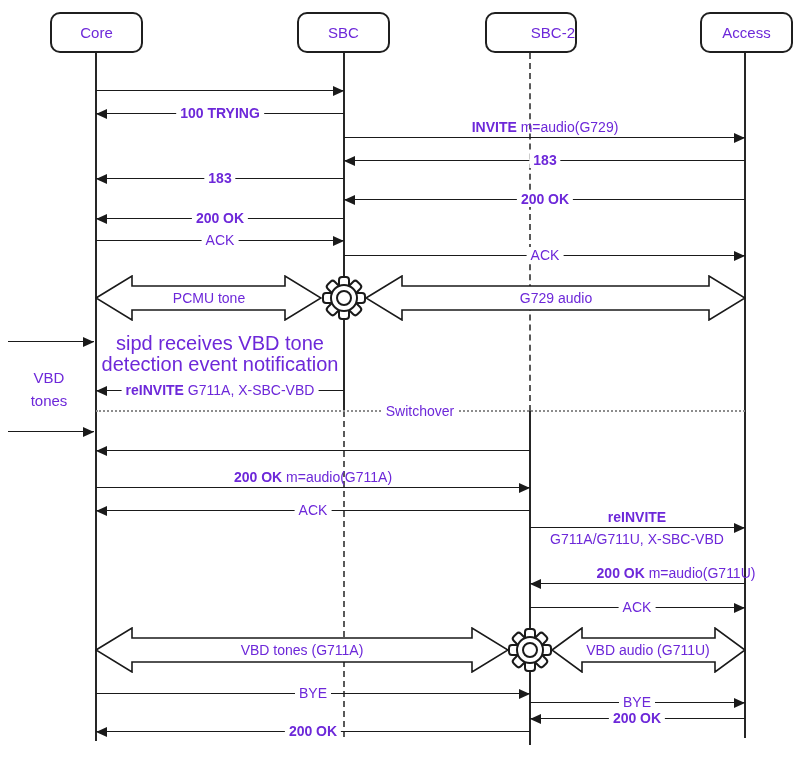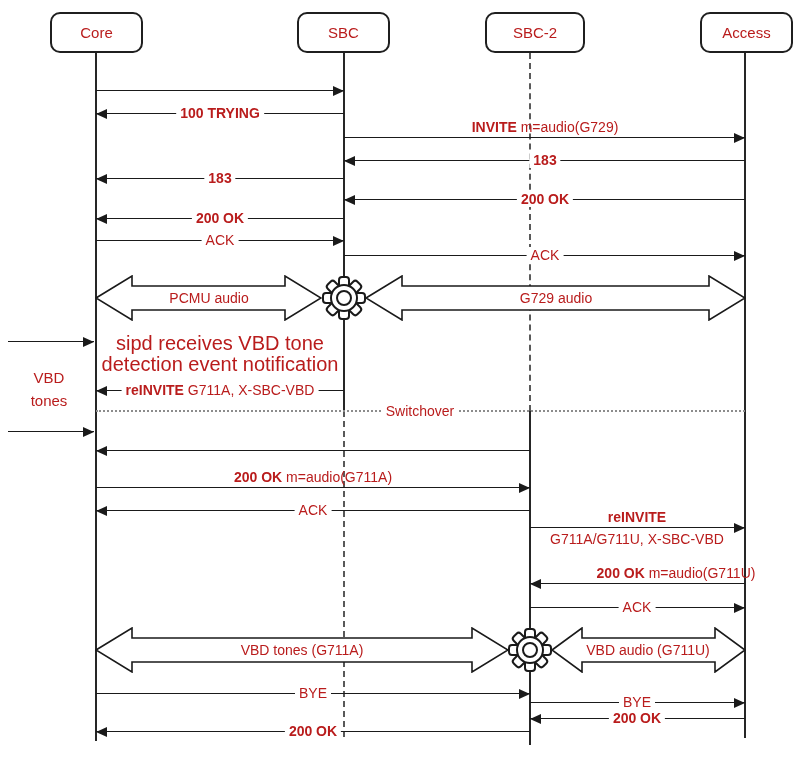--- a/index.html
+++ b/index.html
@@ -1,17 +1,17 @@
 <!DOCTYPE html>
 <html><head>
 <meta charset="utf-8">
 <style>
   html,body{margin:0;padding:0;background:#fff;}
   .stage{position:relative;width:803px;height:761px;background:#fff;overflow:hidden;
-         font-family:"Liberation Sans",sans-serif;color:#b91c1c;}
+         font-family:"Liberation Sans",sans-serif;color:#6d28d9;}
   .actor{position:absolute;top:12px;height:41px;box-sizing:border-box;border:2px solid #1f1f1f;
          border-radius:10px;background:#fff;display:flex;align-items:center;justify-content:center;
          font-size:15px;z-index:6;}
   .life{position:absolute;width:0;z-index:0;}
   .life.solid{border-left:2px solid #262626;}
   .life.dash{border-left:2px dashed #595959;}
   .mline{position:absolute;height:0;border-top:1.5px solid #1a1a1a;z-index:1;}
   .arr{position:absolute;width:0;height:0;border-top:5px solid transparent;
        border-bottom:5px solid transparent;margin-top:-4px;z-index:2;}
   .arr.r{border-left:11px solid #1a1a1a;}
@@ -41,21 +41,21 @@
   <div class="life dash" style="left:529px;top:53px;height:358px;"></div>
   <div class="life solid" style="left:529px;top:411px;height:334px;"></div>
   <div class="life solid" style="left:744px;top:53px;height:685px;"></div>
 
   <div class="actor" style="left:50px;width:93px;">
       <span>Core</span>
     </div>
   <div class="actor" style="left:297px;width:93px;">
       <span>SBC</span>
     </div>
-  <div class="actor" style="left:485px;width:100px;">
+  <div class="actor" style="left:485px;width:92px;justify-content:flex-end;">
       <span>SBC-2</span>
     </div>
   <div class="actor" style="left:700px;width:93px;">
       <span>Access</span>
     </div>
 
   <div class="mline" style="left:96px;top:90px;width:248px;"></div>
   <div class="arr r" style="left:333px;top:90px;"></div>
 
   <div class="mline" style="left:96px;top:113px;width:248px;"></div>
@@ -86,21 +86,21 @@
   <div class="arr r" style="left:333px;top:240px;"></div>
   <div class="lbl on" style="left:220px;top:240px;"><b></b><span>ACK</span></div>
 
   <div class="mline" style="left:344px;top:255px;width:401px;"></div>
   <div class="arr r" style="left:734px;top:255px;"></div>
   <div class="lbl on" style="left:545px;top:255px;"><b></b><span>ACK</span></div>
 
   <svg class="wide" style="left:95px;top:275px;" width="227" height="46">
     <polygon points="1,23 37,1 37,11 190,11 190,1 226,23 190,45 190,35 37,35 37,45" fill="#fff" stroke="#1a1a1a" stroke-width="1.6"></polygon>
   </svg>
-  <div class="wlbl" style="left:209px;top:298px;">PCMU audio</div>
+  <div class="wlbl" style="left:209px;top:298px;">PCMU tone</div>
 
   <svg class="wide" style="left:365px;top:275px;" width="381" height="46">
     <polygon points="1,23 37,1 37,11 344,11 344,1 380,23 344,45 344,35 37,35 37,45" fill="#fff" stroke="#1a1a1a" stroke-width="1.6"></polygon>
   </svg>
   <div class="wlbl" style="left:556px;top:298px;">G729 audio</div>
 
   <svg class="gear" style="left:320px;top:274px;" width="48" height="48" viewBox="-24 -24 48 48">
     <g fill="#fff" stroke="#1a1a1a" stroke-width="2">
       <rect x="-5" y="-21" width="10" height="12" rx="3"></rect>
       <rect x="-5" y="-21" width="10" height="12" rx="3" transform="rotate(45)"></rect>

